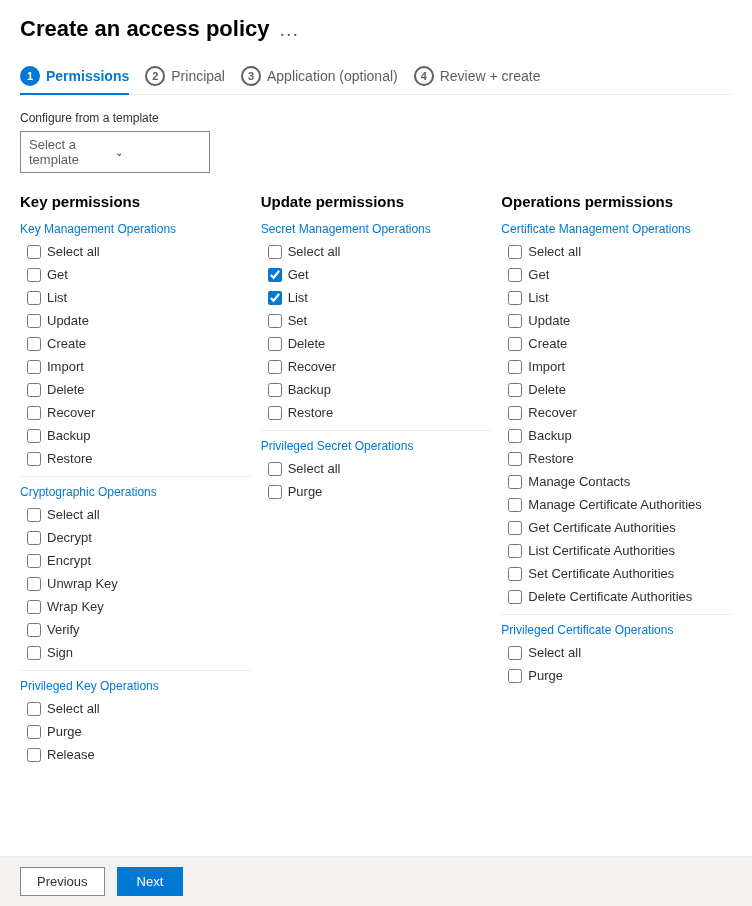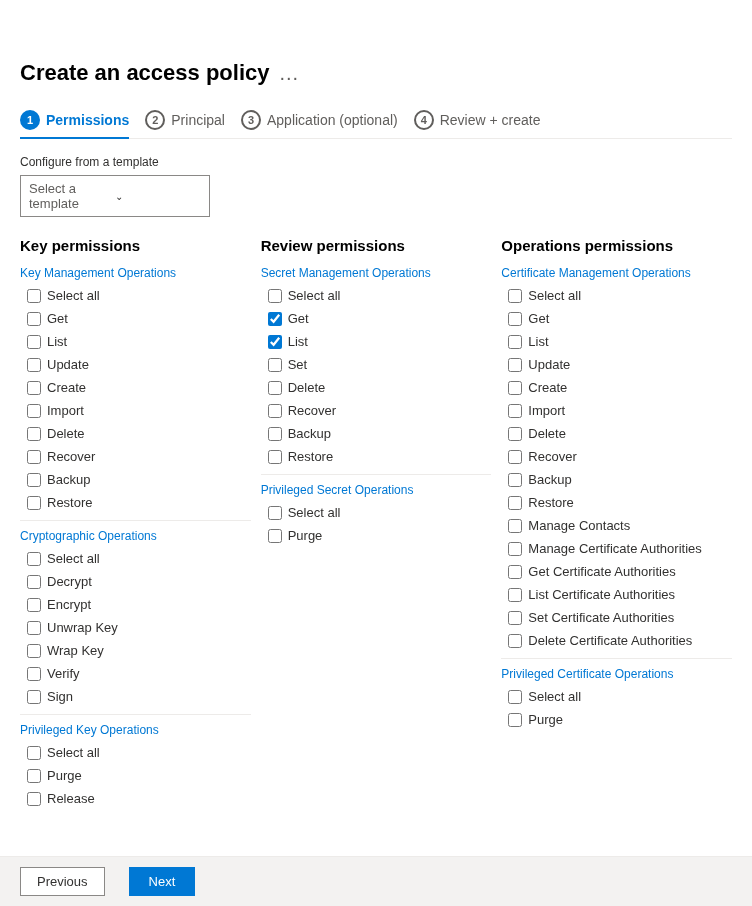--- a/index.html
+++ b/index.html
@@ -11,21 +11,20 @@
       width: 752px;
       min-height: 906px;
     }
     .page-container {
       padding: 16px 20px 0 20px;
     }
     .page-title-row {
       display: flex;
       align-items: center;
       margin-bottom: 16px;
-      margin-top: 44px;
     }
     .page-title {
       font-size: 22px;
       font-weight: 600;
       color: #000;
     }
     .page-title-dots {
       margin-left: 10px;
       font-size: 20px;
       color: #605e5c;
@@ -147,21 +146,21 @@
     }
     .footer-bar {
       position: fixed;
       bottom: 0;
       left: 0;
       width: 752px;
       background: #f3f2f1;
       border-top: 1px solid #edebe9;
       padding: 10px 20px;
       display: flex;
-      gap: 24px;
+      gap: 12px;
     }
     .btn-secondary {
       padding: 6px 16px;
       border: 1px solid #8a8886;
       background: #fff;
       color: #323130;
       font-size: 13px;
       cursor: pointer;
     }
     .btn-primary {
@@ -303,21 +302,21 @@
         <input type="checkbox" id="pk_purge" style="">
         <label for="pk_purge">Purge</label>
       </div>
       <div class="perm-item">
         <input type="checkbox" id="pk_release" style="">
         <label for="pk_release">Release</label>
       </div>
     </div>
 
     <div class="perm-column">
-      <div class="perm-section-title">Review permissions</div>
+      <div class="perm-section-title">Update permissions</div>
 
       <div class="perm-group-title">Secret Management Operations</div>
       <div class="perm-item">
         <input type="checkbox" id="sm_selectall" style="">
         <label for="sm_selectall">Select all</label>
       </div>
       <div class="perm-item">
         <input type="checkbox" id="sm_get" checked="" style="">
         <label for="sm_get">Get</label>
       </div>

